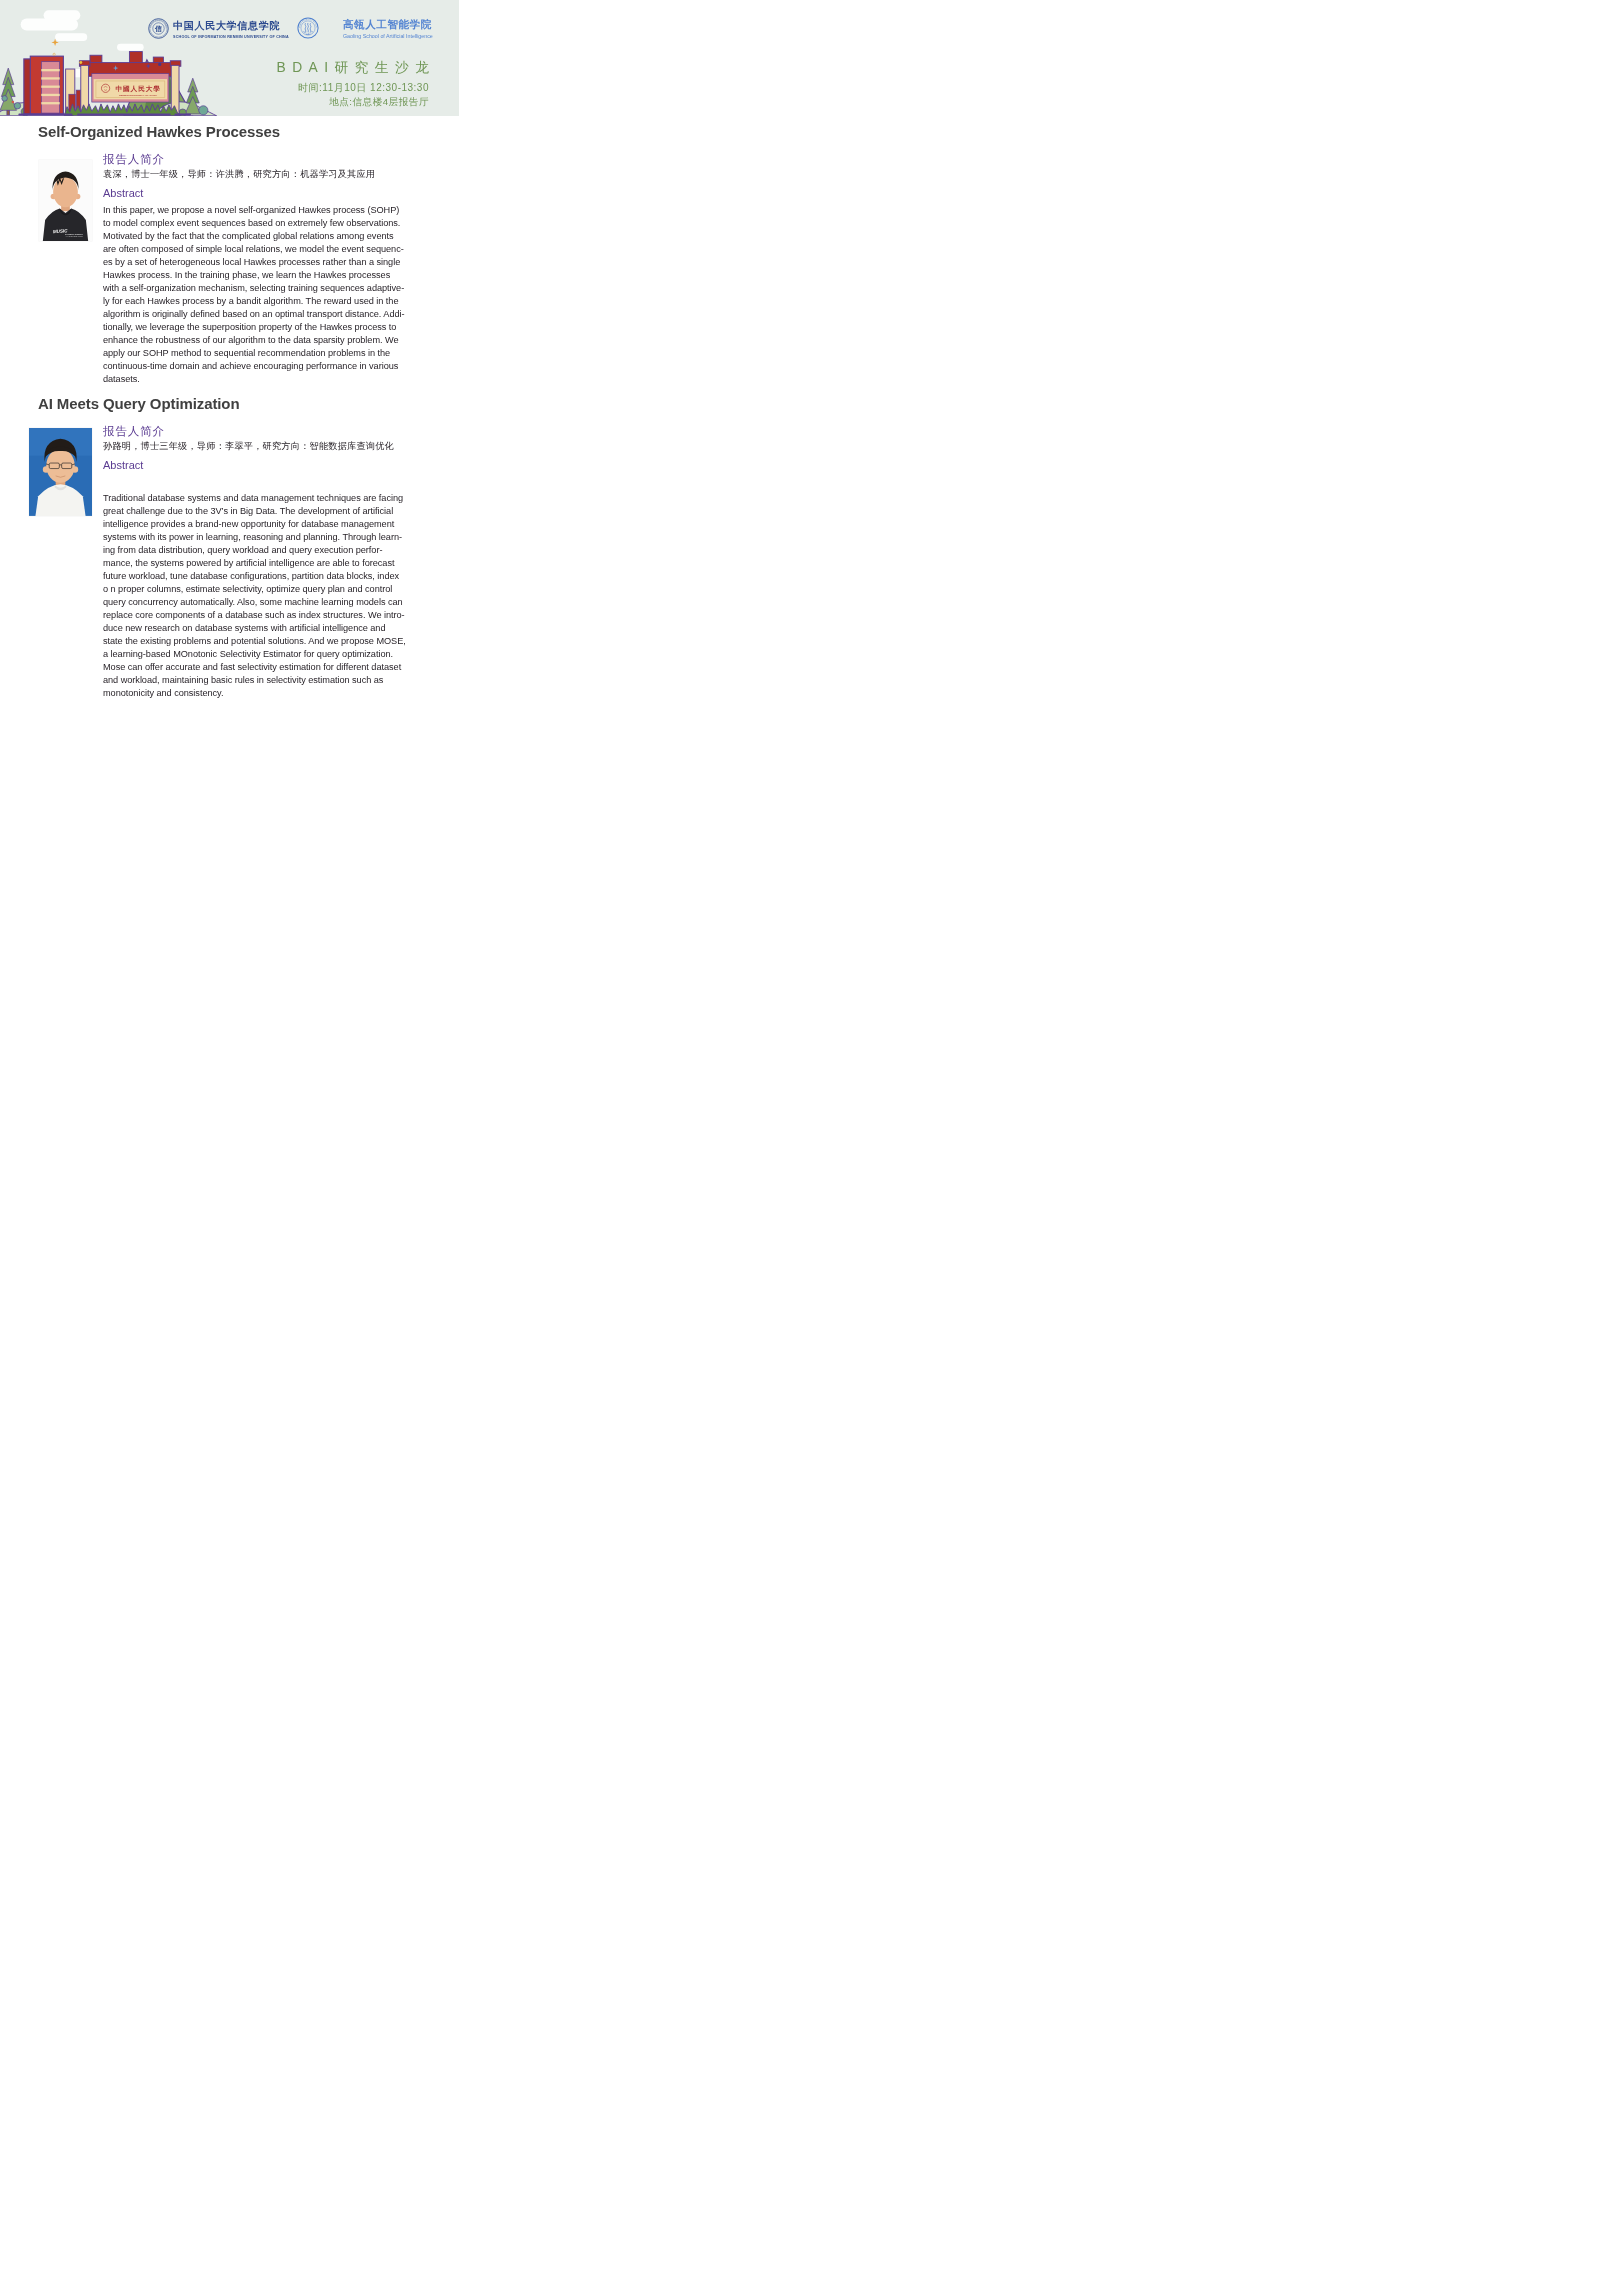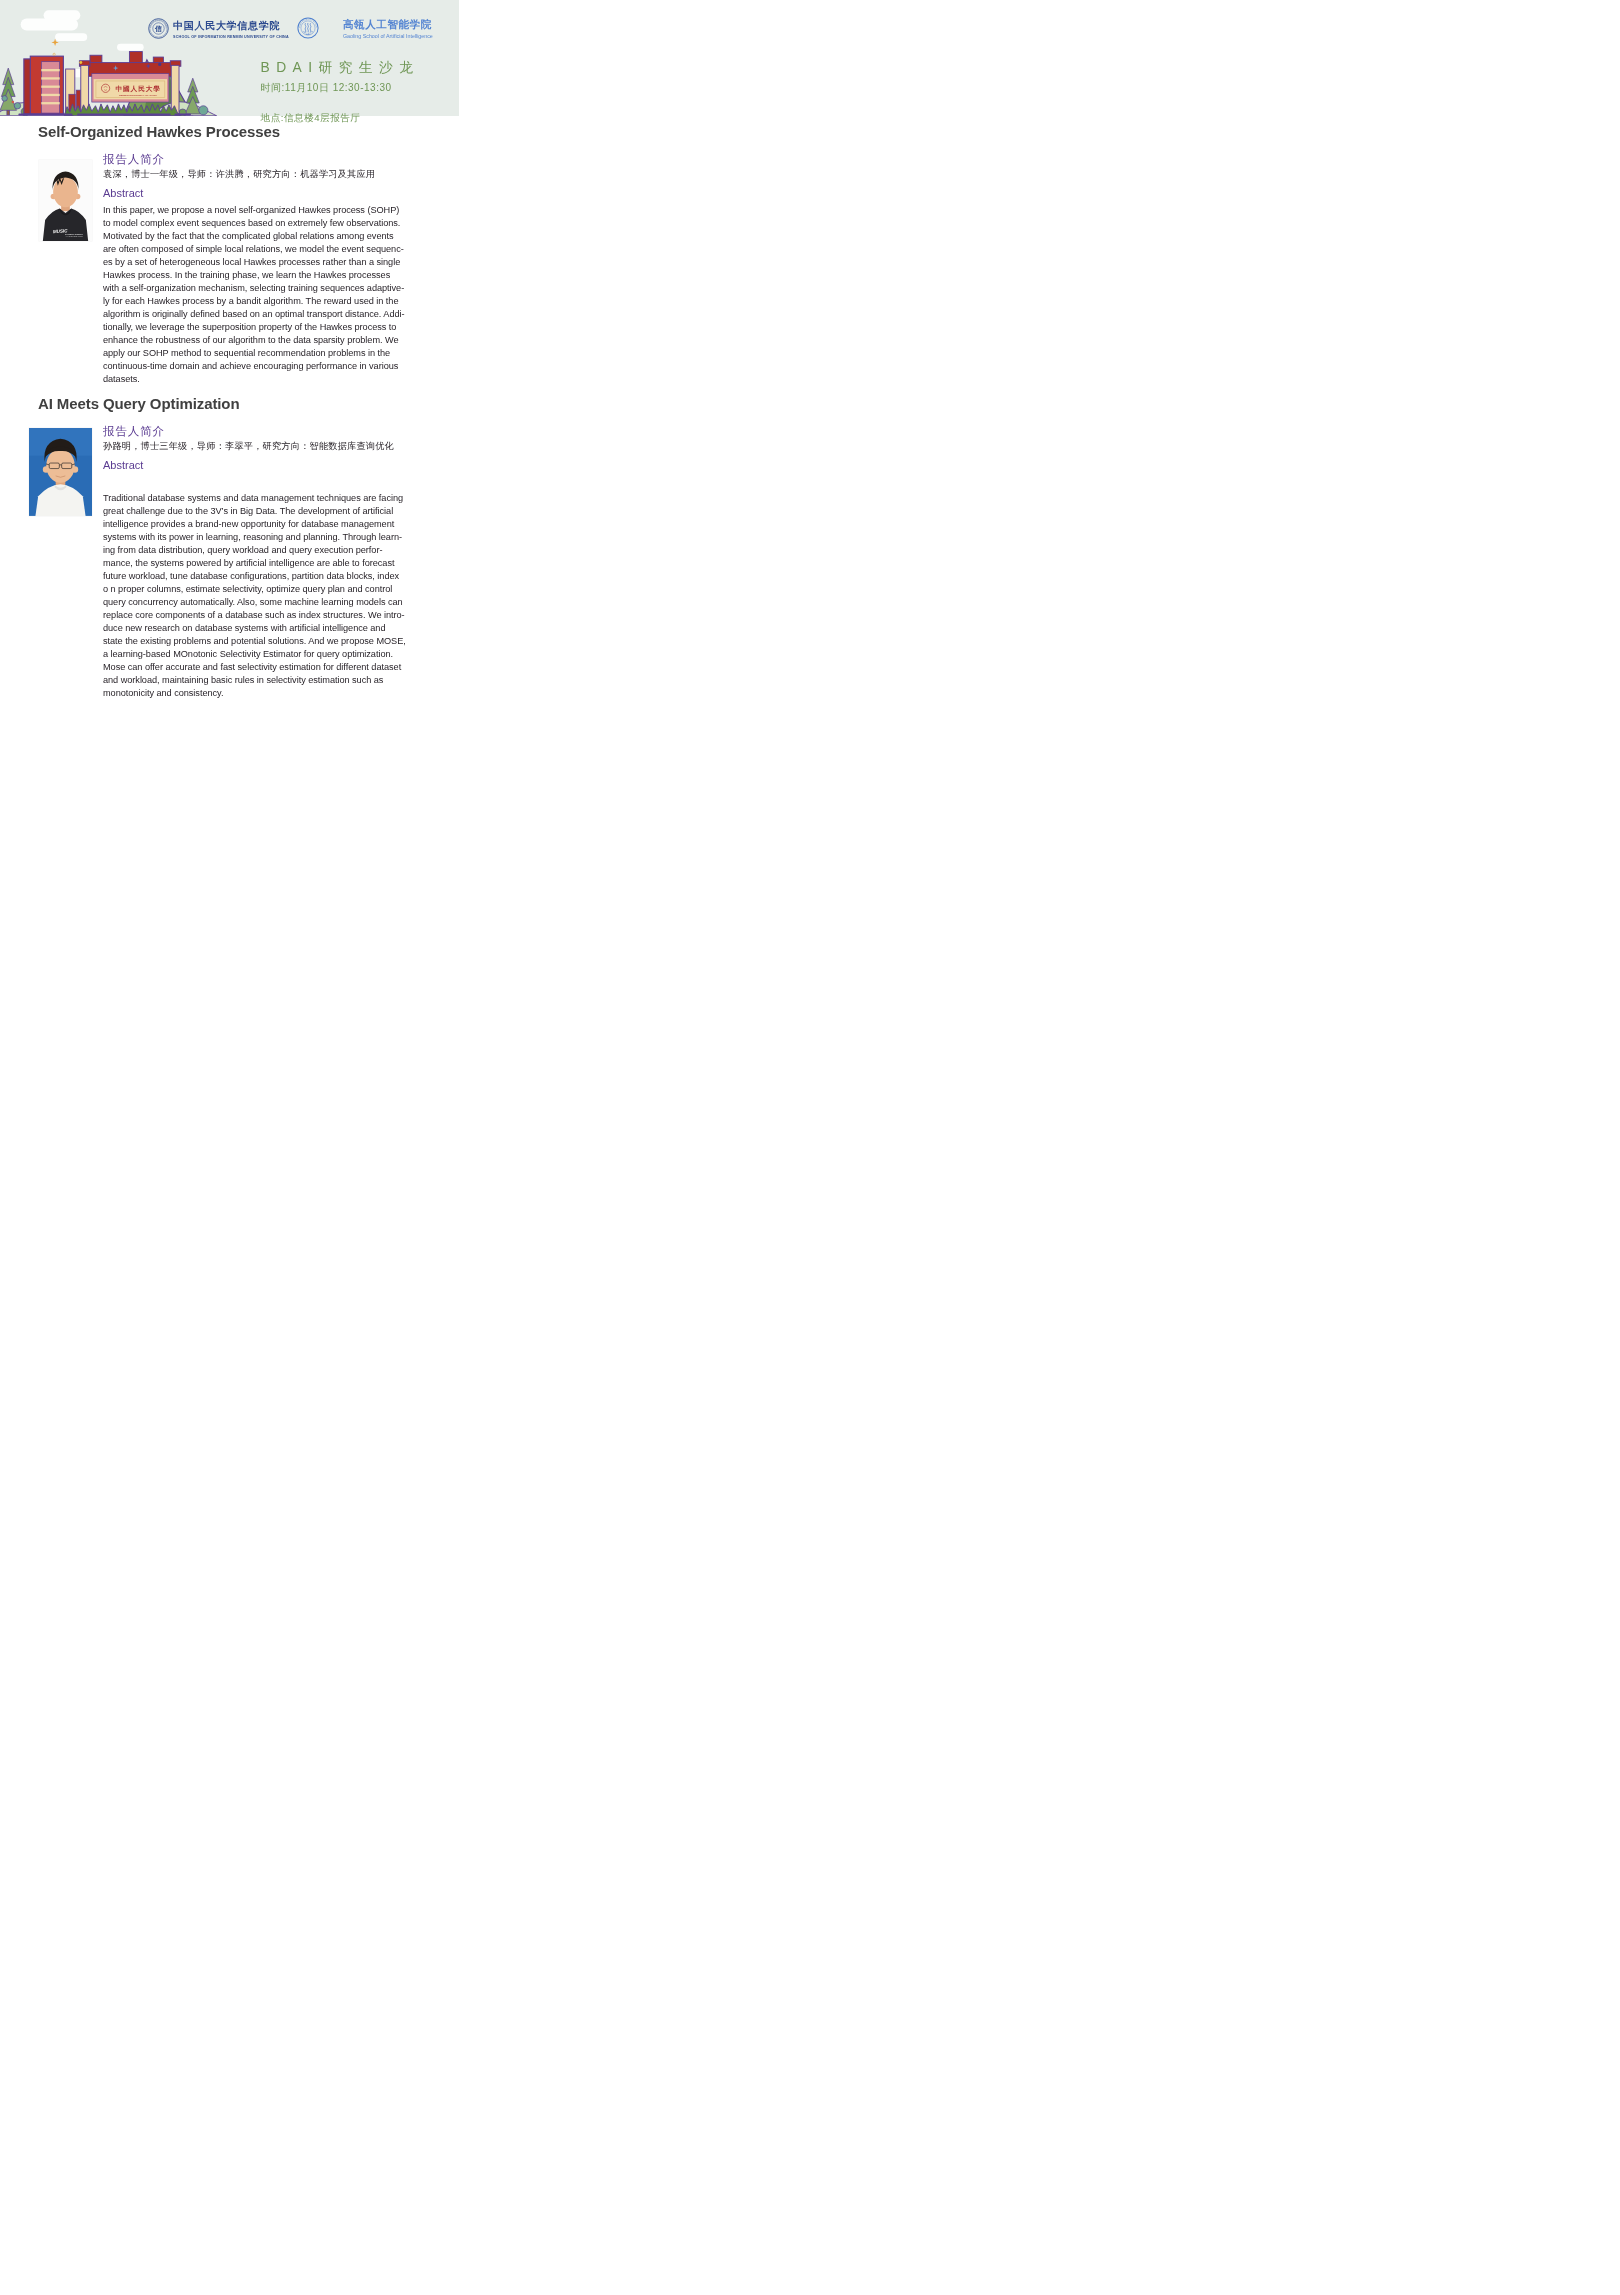--- a/index.html
+++ b/index.html
@@ -11,24 +11,24 @@
   #header { position:absolute; left:0; top:0; width:459px; height:116px; background:#e6ece8; }
   #campus-svg { position:absolute; left:0; top:0; }
   .logo { position:absolute; display:flex; align-items:center; gap:4.1px; }
   #logo-info { left:148px; top:18.4px; }
   #logo-gaoling { left:297px; top:17.4px;gap:24px; }
   .logo .cn { font-weight:700; letter-spacing:0.7px; white-space:nowrap; }
   #logo-info .cn { color:#2c4a8f; font-size:10px; }
   #logo-info .en { color:#2c4a8f; font-size:3.7px; font-weight:700; letter-spacing:0.2px; margin-top:1.4px; white-space:nowrap; }
   #logo-gaoling .cn { color:#5585d2; font-size:10.6px; font-weight:600; letter-spacing:0.5px; }
   #logo-gaoling .en { color:#5585d2; font-size:5.3px; margin-top:1.4px; white-space:nowrap; }
-  #event-info { position:absolute; right:46px; top:59px; color:#6f9655; }
+  #event-info { position:absolute; right:30px; top:59px; text-align:right; color:#6f9655; }
   #event-title { font-size:13.8px; letter-spacing:6.4px; margin-right:-6.4px; white-space:nowrap; }
   #event-time { font-size:10px; letter-spacing:0.5px; margin-top:4.1px; }
-  #event-loc  { font-size:9.6px; letter-spacing:0.5px; margin-top:17px; }
+  #event-loc  { font-size:9.6px; letter-spacing:0.5px; margin-top:1px; }
   
   .talk-title { position:absolute; left:38px; margin:0; font-size:15px; font-weight:700; color:#404040; letter-spacing:-0.1px; white-space:nowrap; }
   #title-1 { top:123px; }
   #title-2 { top:395px; }
   .photo { position:absolute; box-shadow:0 0 0 0.5px rgba(0,0,0,.05); }
   #photo-1 { left:39px; top:160px; width:53px; height:81px; }
   #photo-2 { left:28.5px; top:428px; width:63px; height:88px; }
   .label { position:absolute; left:103px; color:#5a3b91; white-space:nowrap; }
   .intro-label { font-size:11.5px; letter-spacing:0.9px; }
   .abstract-label { font-size:11px; }

